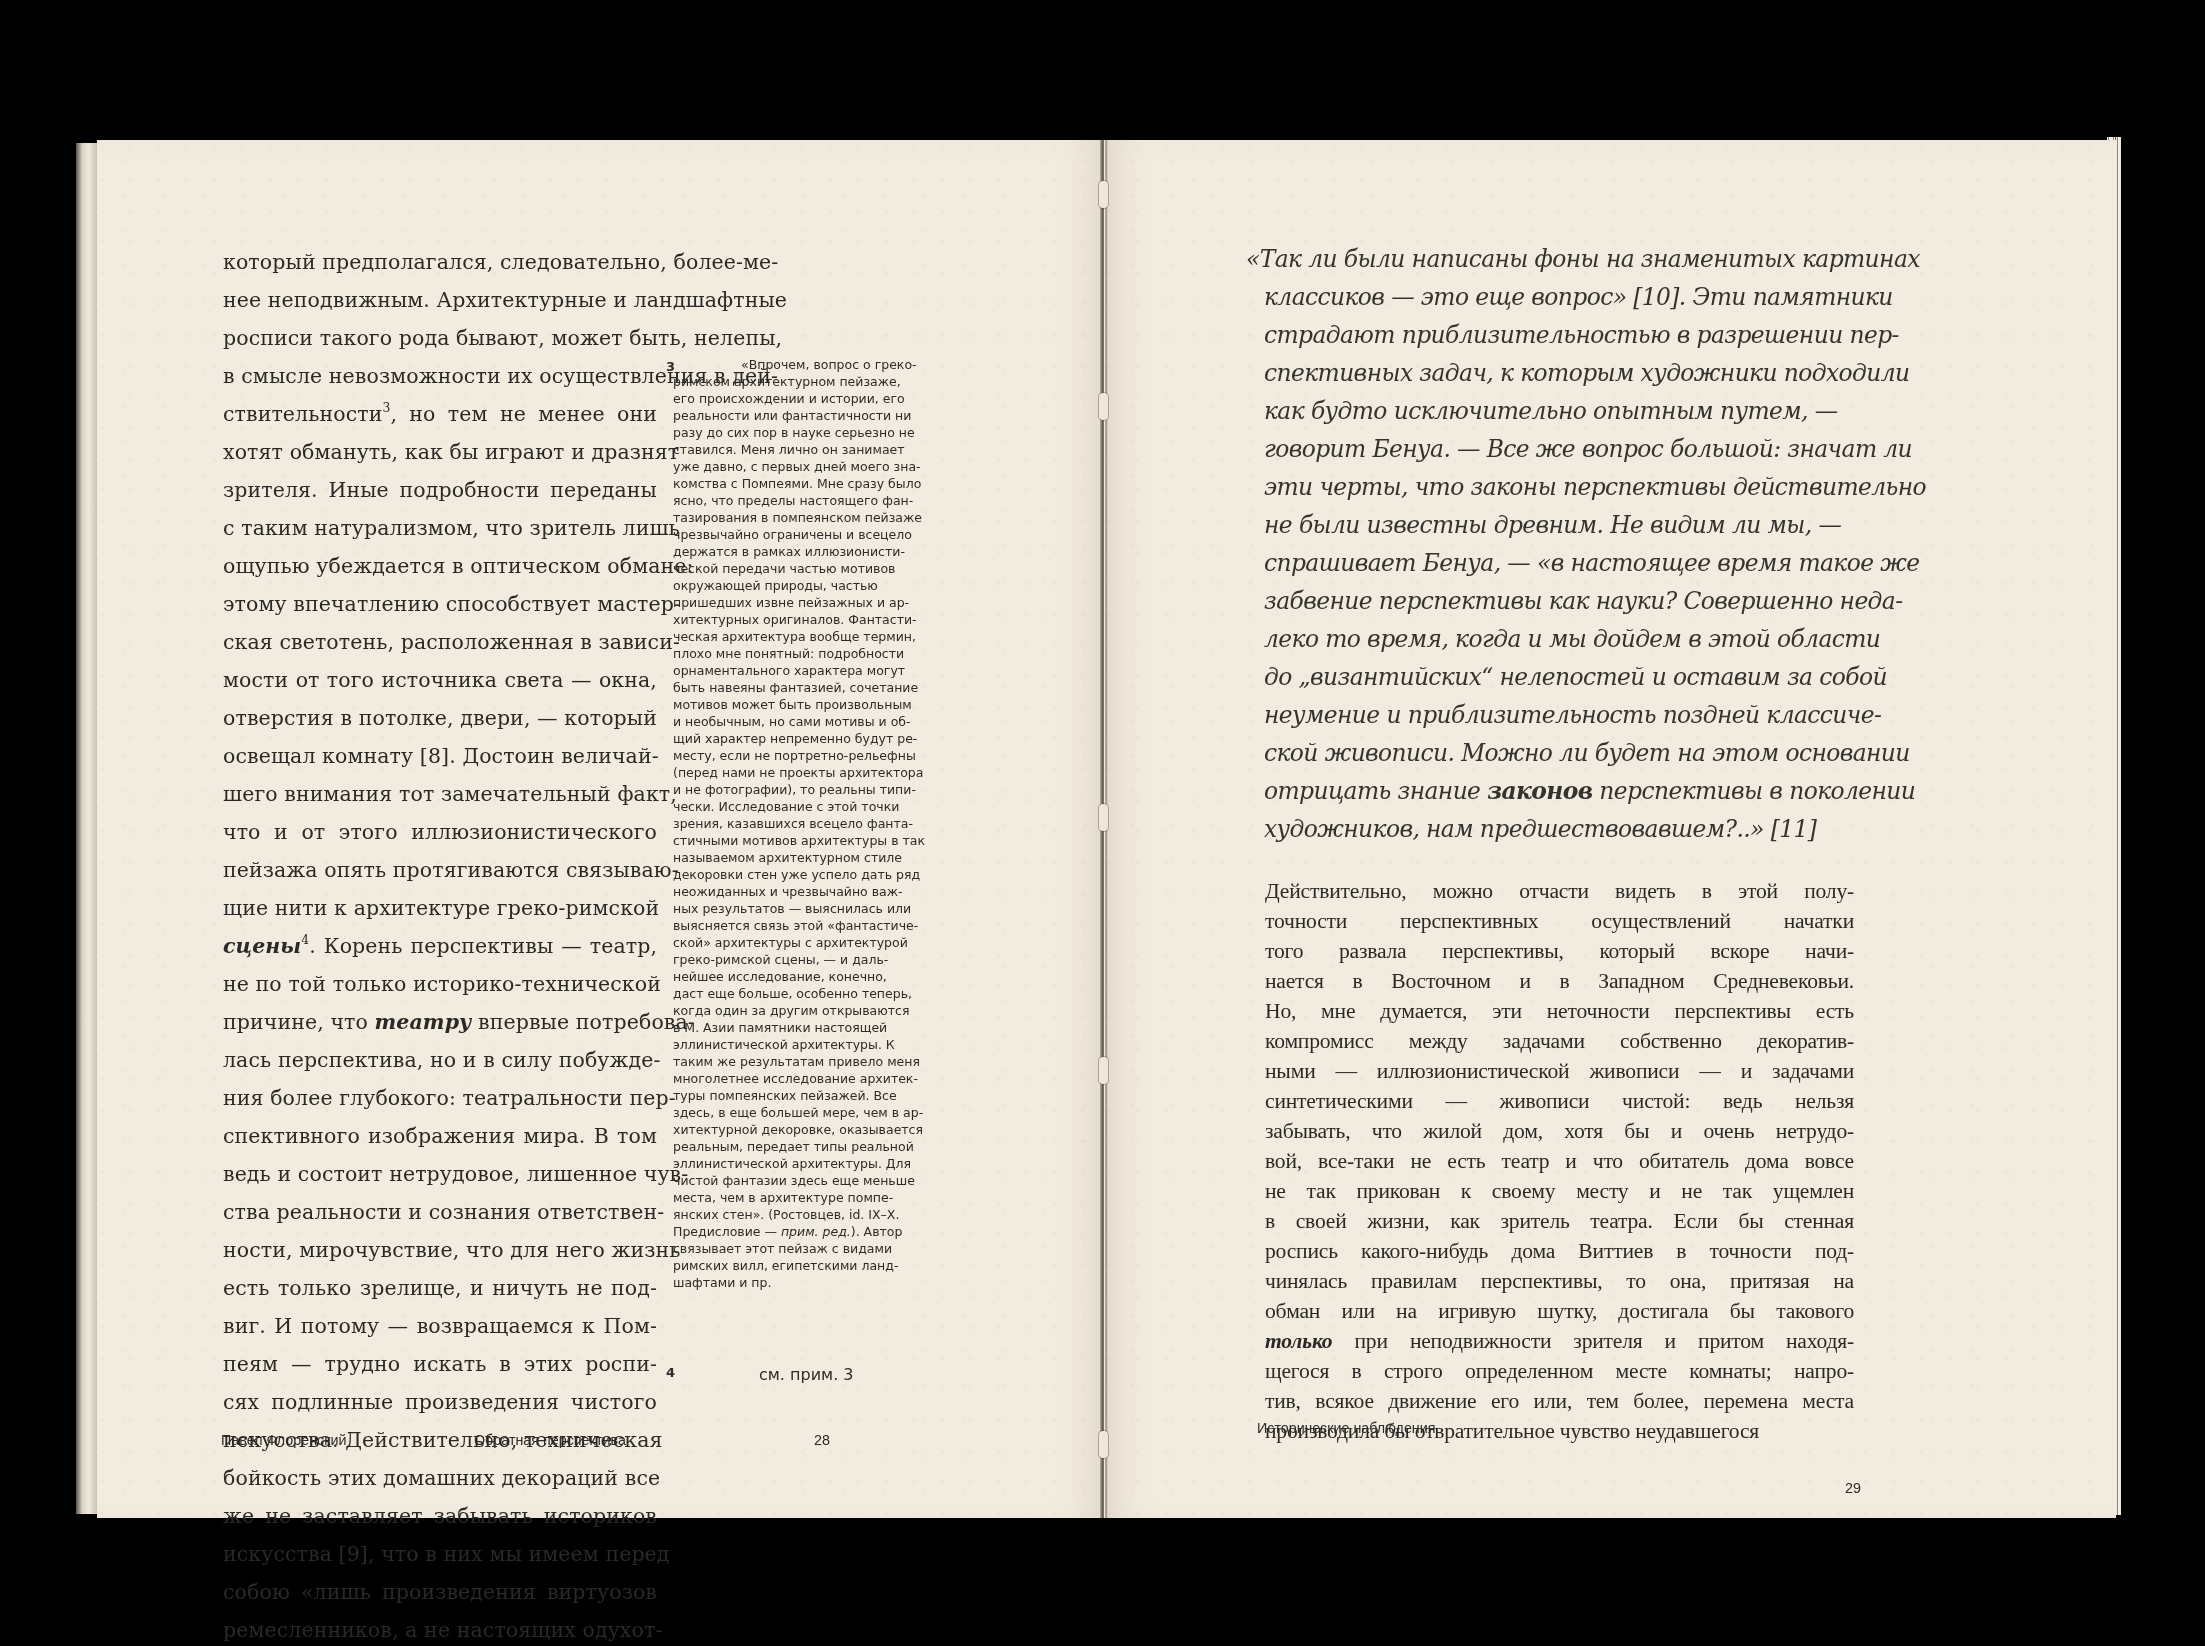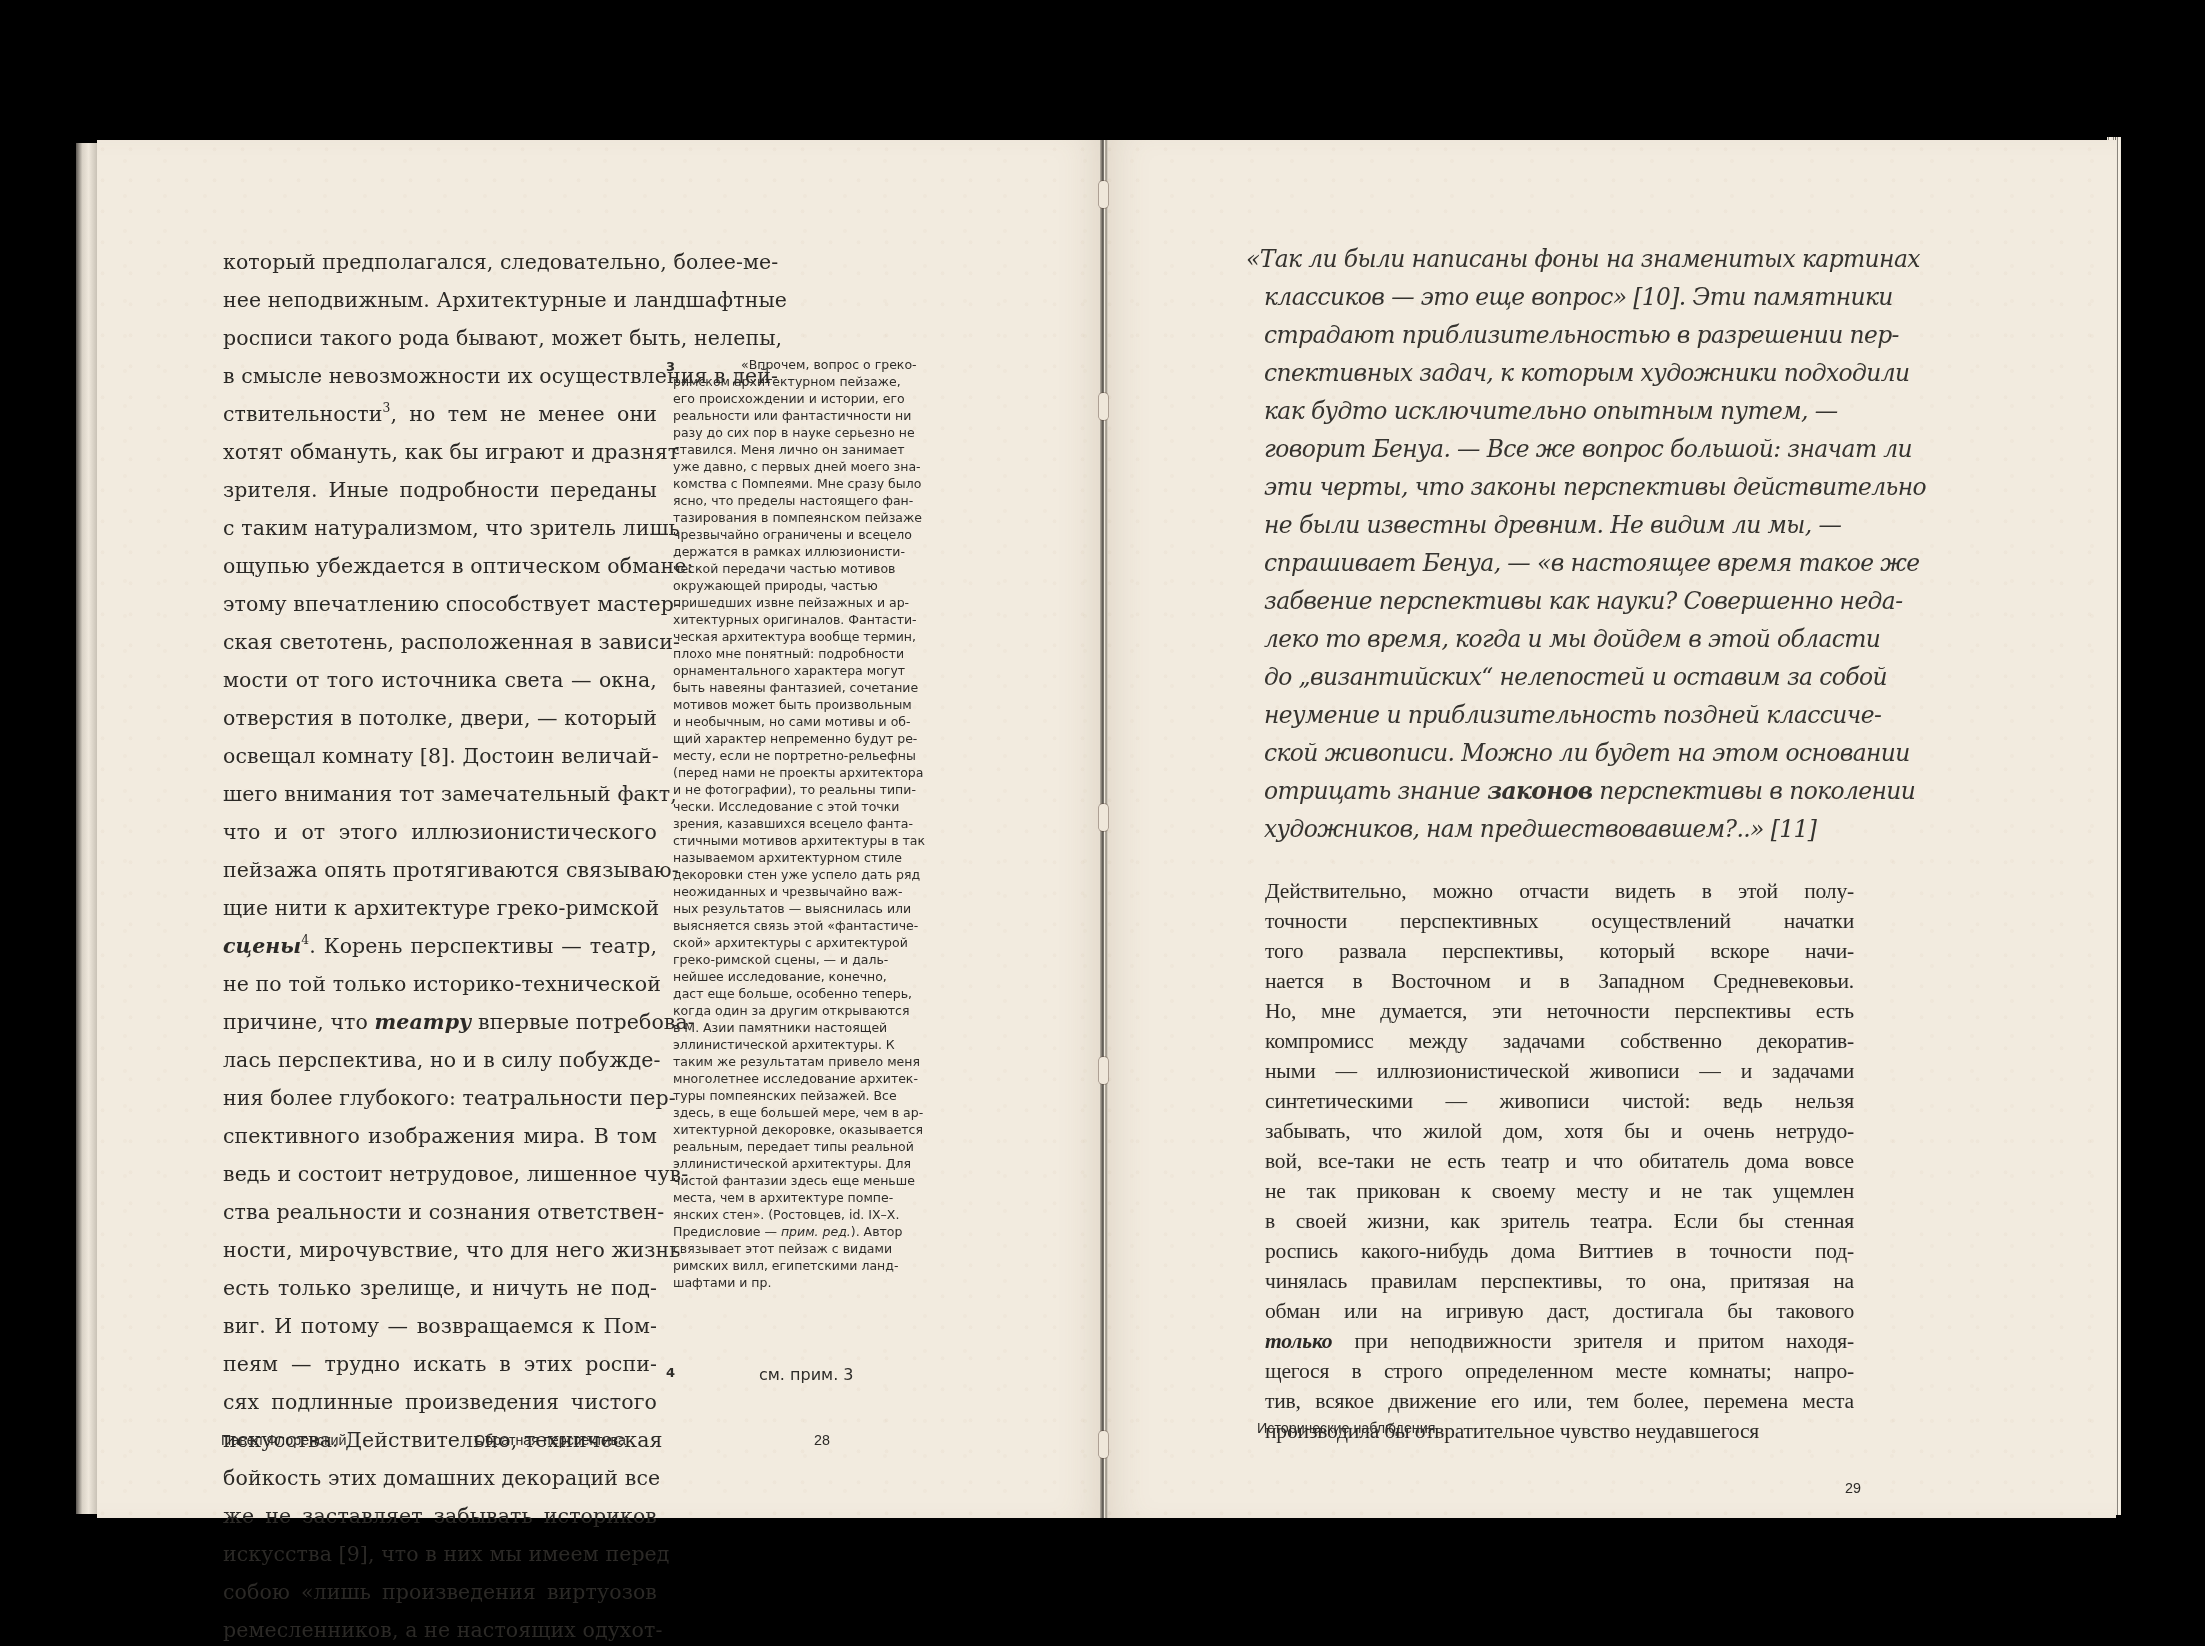--- a/index.html
+++ b/index.html
@@ -215,21 +215,21 @@
     <span class="bl">Но, мне думается, эти неточности перспективы есть</span>
     <span class="bl">компромисс между задачами собственно декоратив-</span>
     <span class="bl">ными — иллюзионистической живописи — и задачами</span>
     <span class="bl">синтетическими — живописи чистой: ведь нельзя</span>
     <span class="bl">забывать, что жилой дом, хотя бы и очень нетрудо-</span>
     <span class="bl">вой, все-таки не есть театр и что обитатель дома вовсе</span>
     <span class="bl">не так прикован к своему месту и не так ущемлен</span>
     <span class="bl">в своей жизни, как зритель театра. Если бы стенная</span>
     <span class="bl">роспись какого-нибудь дома Виттиев в точности под-</span>
     <span class="bl">чинялась правилам перспективы, то она, притязая на</span>
-    <span class="bl">обман или на игривую даст, достигала бы такового</span>
+    <span class="bl">обман или на игривую шутку, достигала бы такового</span>
     <span class="bl"><span class="it">только</span> при неподвижности зрителя и притом находя-</span>
     <span class="bl">щегося в строго определенном месте комнаты; напро-</span>
     <span class="bl">тив, всякое движение его или, тем более, перемена места</span>
     <span class="bl last">производила бы отвратительное чувство неудавшегося</span>
   </div>
 
 <div class="footer" style="left:1257px; top:1420px">Исторические наблюдения</div>
 <div class="footer" style="left:1845px; top:1480px">29</div>
 
 

